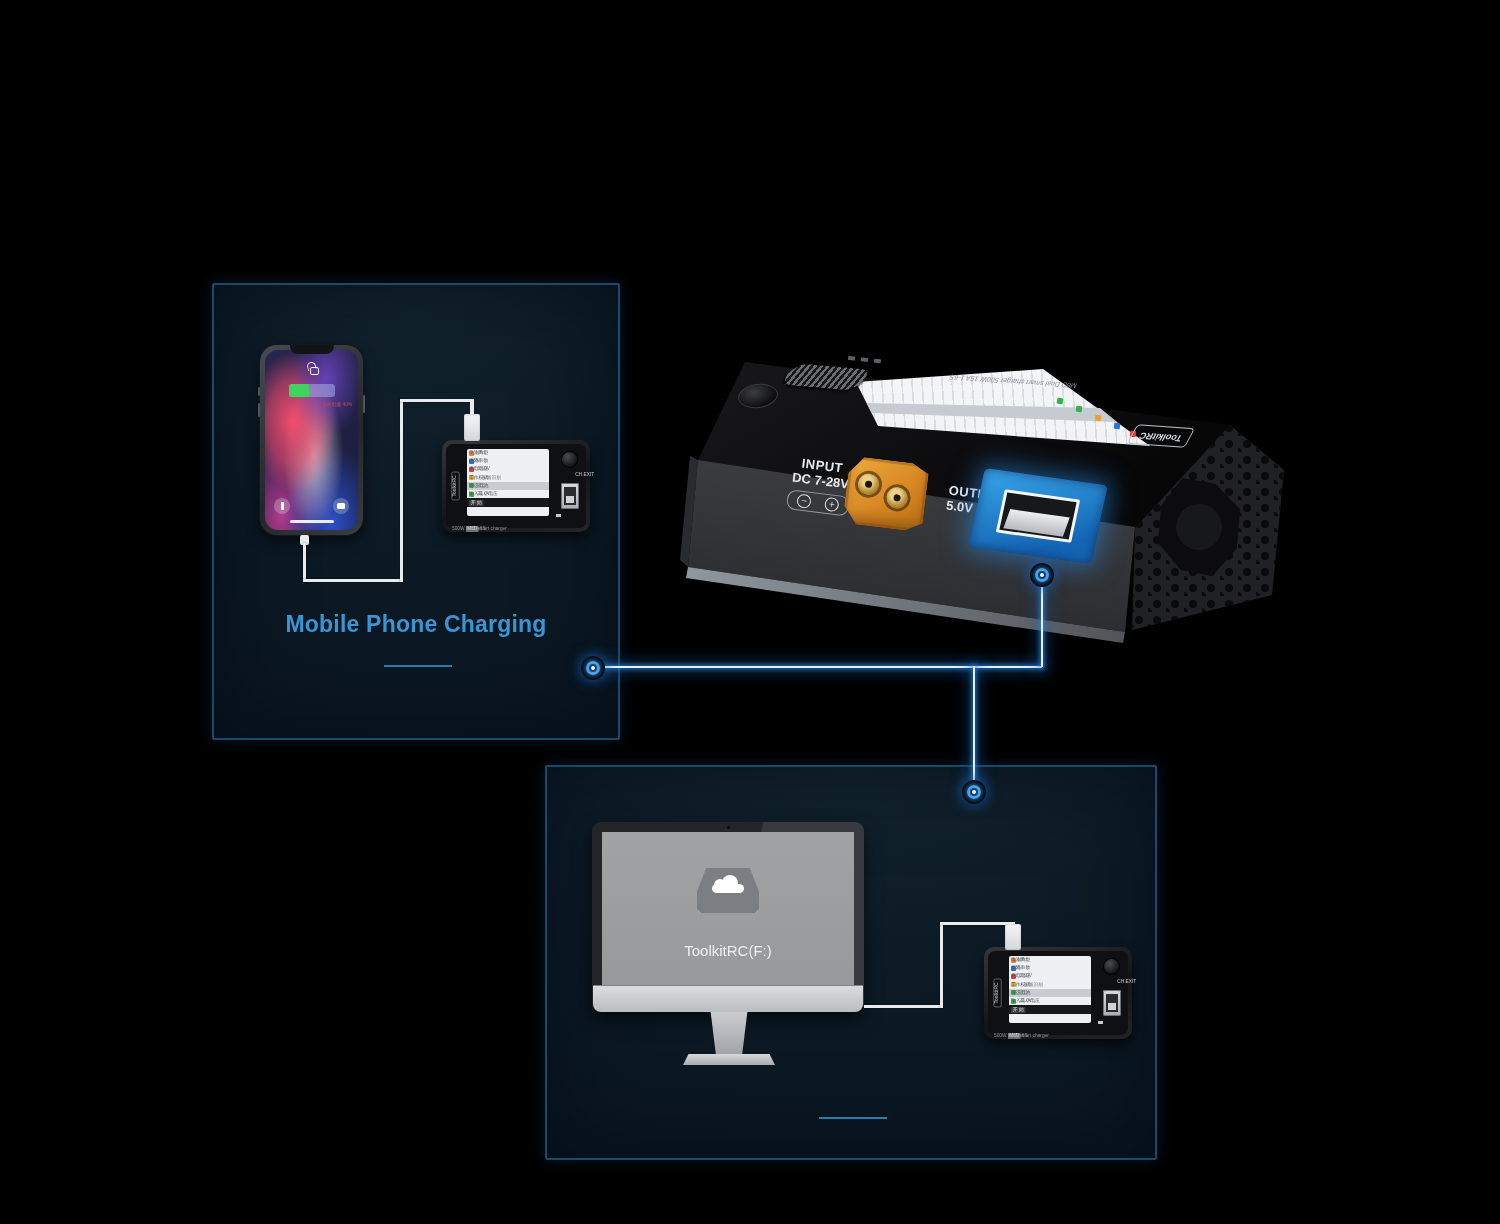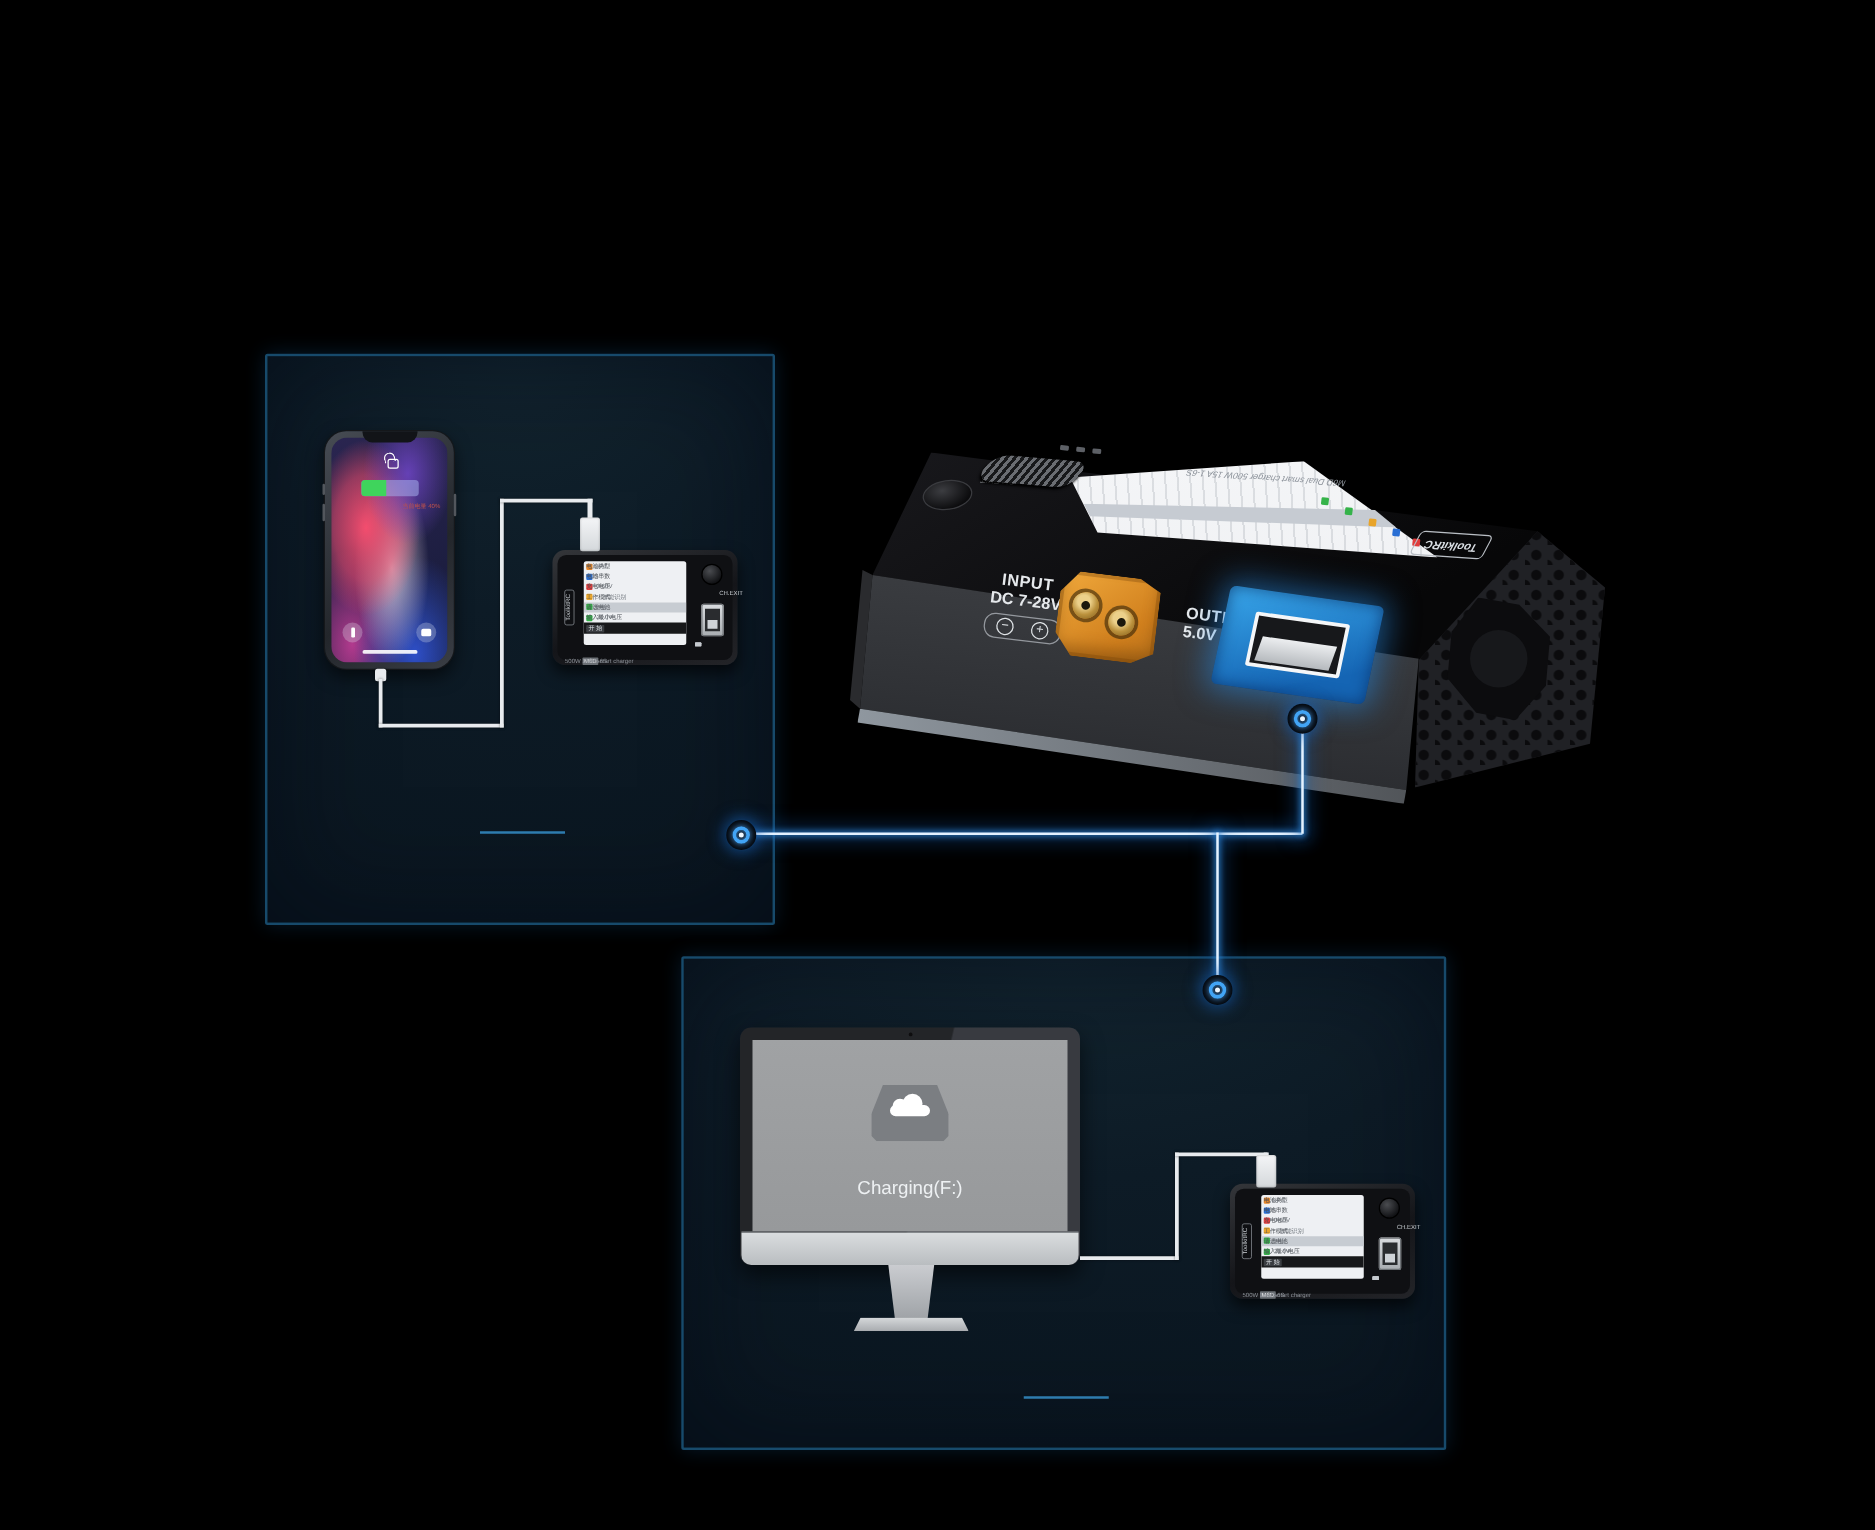--- a/index.html
+++ b/index.html
@@ -264,20 +264,21 @@
           <span></span>
           <span></span>
         </div>
       <div class="mcaption">
         <span class="t8 mbadge">M6D</span>
         <span class="t8">Dual smart charger</span>
         <span class="t8" style="margin-left:-14px;">500W 15A 1-6S</span>
       </div>
     </div>
 
+    <div class="panel-title" style="top:326px;">Mobile Phone Charging</div>
     <div class="panel-underline" style="left:170px;top:380px;width:68px;"></div>
   </div>
 
   <div id="device">
     <div id="dev-sliver" class="pg"></div>
     <div id="dev-top" class="pg"></div>
     <div id="dev-screen" class="pg"></div>
     <div id="dev-screen-band" class="pg"></div>
     <span class="chip" style="left: 377px; top: 58px; background-color: rgb(53, 179, 74);"></span>
     <span class="chip" style="left: 396px; top: 66px; background-color: rgb(53, 179, 74);"></span>
@@ -357,21 +358,21 @@
         <div id="drive-icon">
           <div class="body">
             <div class="c1"></div>
             <div class="c2"></div>
             <div class="cp"></div>
             <div class="slot">
                 <div class="dot"></div>
               </div>
           </div>
         </div>
-        <div id="drive-label">Charging(F:)</div>
+        <div id="drive-label">ToolkitRC(F:)</div>
       </div>
       <div class="chin"></div>
     </div>
     <div class="neck" style="left:155px;top:245px;width:54px;height:44px;clip-path:polygon(16% 0,84% 0,74% 100%,26% 100%);background:linear-gradient(180deg,#caccd0,#9ea2a6);"></div>
     <div class="foot" style="left:136px;top:287px;width:92px;height:11px;clip-path:polygon(6% 0,94% 0,100% 100%,0 100%);background:linear-gradient(#d6d9db,#a8abaf);"></div>
 
     <div class="wire" style="left:317px;top:238px;width:79px;height:3px;"></div>
     <div class="wire" style="left:393px;top:155px;width:3px;height:86px;"></div>
     <div class="wire" style="left:393px;top:155px;width:74px;height:3px;"></div>
     <div class="plug-neck" style="left:464px;top:155px;width:4px;height:12px;"></div>

